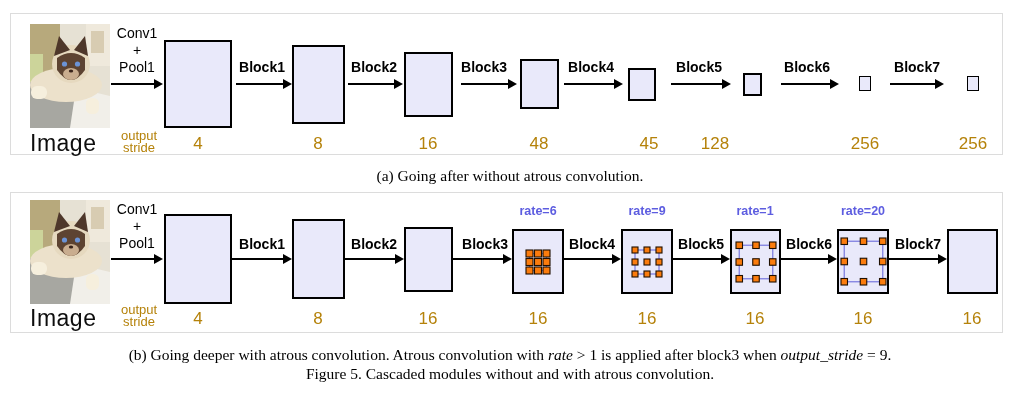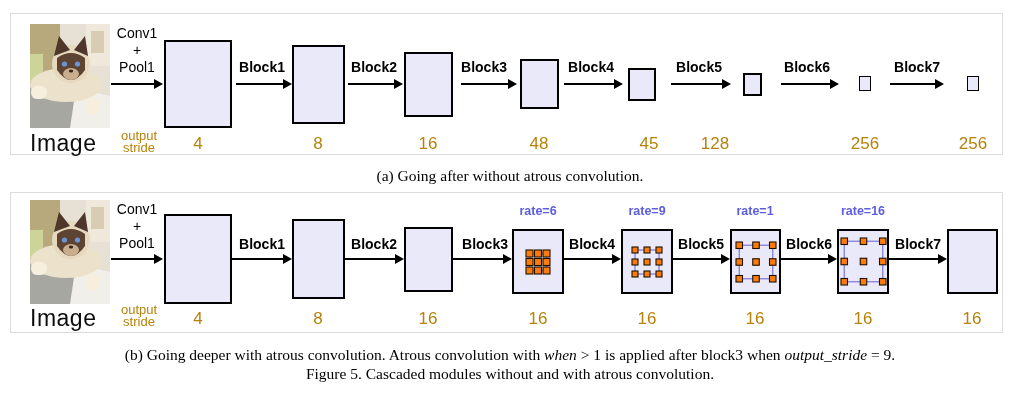--- a/index.html
+++ b/index.html
@@ -175,21 +175,21 @@
     <span>Pool1</span>
   </div>
   <div class="oslabel" style="left:104px;top:111px;width:48px">
     <span>output</span>
     <span>stride</span>
   </div>
 
   <div class="rate" style="left:527px;top:11px">rate=6</div>
   <div class="rate" style="left:636px;top:11px">rate=9</div>
   <div class="rate" style="left:744px;top:11px">rate=1</div>
-  <div class="rate" style="left:852px;top:11px">rate=16</div>
+  <div class="rate" style="left:852px;top:11px">rate=20</div>
 
   <div class="arrow" style="left:100px;top:65px;width:43px"></div>
   <div class="arrow" style="left:221px;top:65px;width:51px"></div>
   <div class="arrow" style="left:334px;top:65px;width:50px"></div>
   <div class="arrow" style="left:442px;top:65px;width:50px"></div>
   <div class="arrow" style="left:553px;top:65px;width:48px"></div>
   <div class="arrow" style="left:662px;top:65px;width:48px"></div>
   <div class="arrow" style="left:770px;top:65px;width:47px"></div>
   <div class="arrow" style="left:878px;top:65px;width:49px"></div>
 
@@ -265,15 +265,15 @@
   <div class="stride" style="left:187px;top:116px">4</div>
   <div class="stride" style="left:307px;top:116px">8</div>
   <div class="stride" style="left:417px;top:116px">16</div>
   <div class="stride" style="left:527px;top:116px">16</div>
   <div class="stride" style="left:636px;top:116px">16</div>
   <div class="stride" style="left:744px;top:116px">16</div>
   <div class="stride" style="left:852px;top:116px">16</div>
   <div class="stride" style="left:961px;top:116px">16</div>
 </div>
 
-<div class="caption" style="top:346px"><span>(b) Going deeper with atrous convolution. Atrous convolution with </span><span class="mi">when</span><span> &gt; 1 is applied after block3 when </span><span class="mi">output_stride</span><span> = 9.</span></div>
+<div class="caption" style="top:346px"><span>(b) Going deeper with atrous convolution. Atrous convolution with </span><span class="mi">rate</span><span> &gt; 1 is applied after block3 when </span><span class="mi">output_stride</span><span> = 9.</span></div>
 
 <div class="caption" style="top:365px">Figure 5. Cascaded modules without and with atrous convolution.</div>
 
 </body></html>

